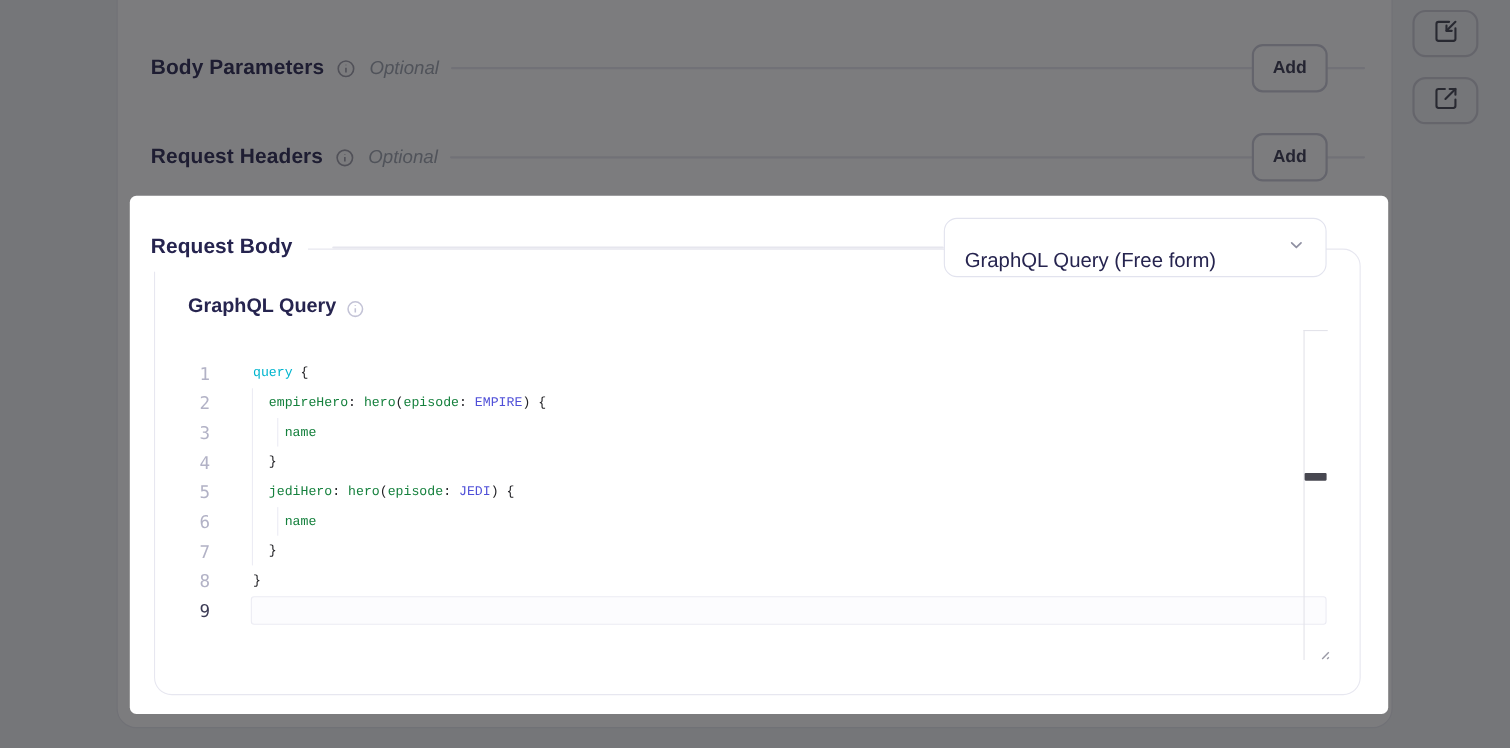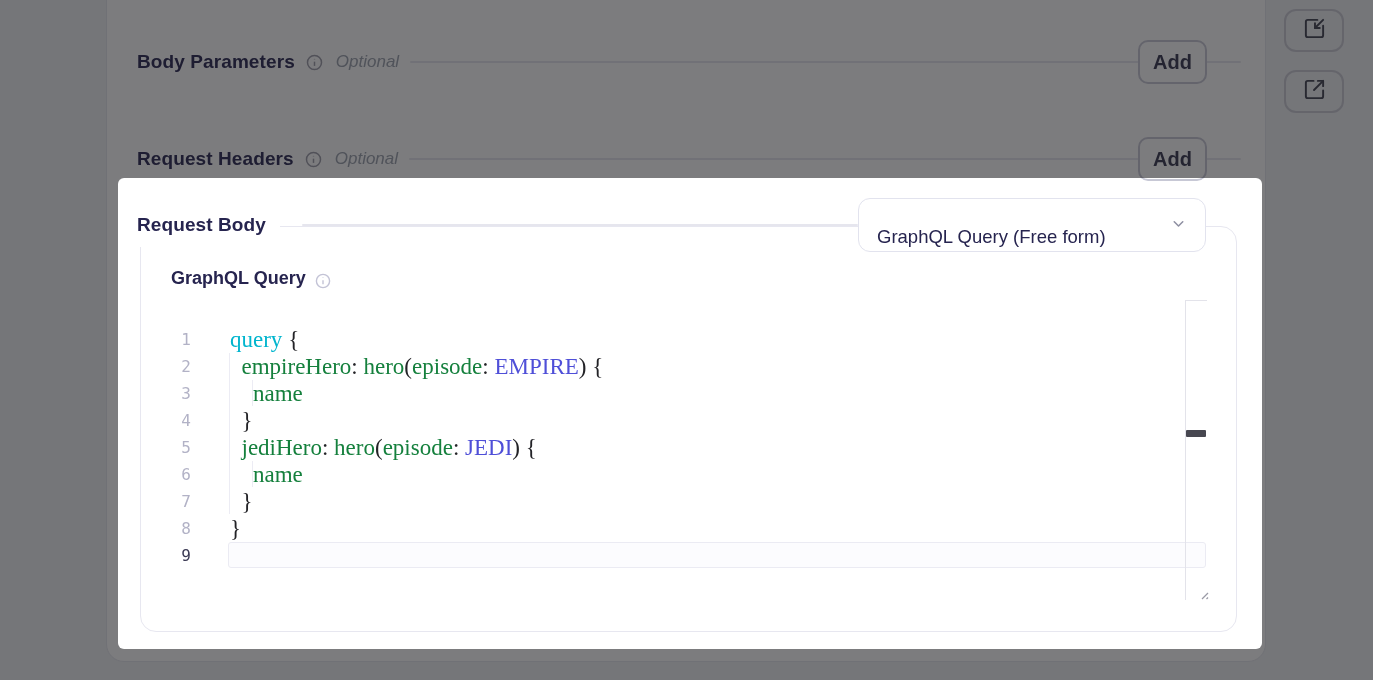--- a/index.html
+++ b/index.html
@@ -37,21 +37,21 @@
   .info-icon{display:inline-flex;flex:0 0 auto;}
   .info-icon svg{stroke:#9b9ba8;fill:none;stroke-width:1.4;}
   .info-icon.light svg{stroke:#c3c3d6;}
   .optional{
     font-size:17px;font-style:italic;color:#9aa0ac;white-space:nowrap;margin-left:2px;
   }
   .divider{flex:1;height:2px;background:#e6e6ee;border-radius:1px;}
   .add-btn{
     left:1001px;top:0;width:69px;height:44px;border:2px solid #c7c8d5;border-radius:10px;
     background:#ffffff;display:flex;align-items:center;justify-content:center;
-    font-size:20px;font-weight:bold;color:#35354e;box-sizing:border-box;cursor:pointer;
+    font-size:16px;font-weight:bold;color:#35354e;box-sizing:border-box;cursor:pointer;
   }
 
   
   .body-select{
     left:858px;top:198px;width:348px;height:54px;background:#fff;
     border:1.5px solid #e2e3ee;border-radius:12px;box-sizing:border-box;
     display:flex;align-items:center;padding:0 18px;cursor:pointer;
   }
   .body-select .val{font-size:18.5px;color:#26244f;flex:1;white-space:nowrap;margin-top:24px;}
   .body-select svg{stroke:#8f90a2;fill:none;stroke-width:2.2;stroke-linecap:round;stroke-linejoin:round;}
@@ -70,21 +70,21 @@
   .editor{left:150px;top:326px;width:1060px;height:274px;cursor:text;}
   .gutter{position:absolute;left:5px;top:0;width:36px;text-align:right;}
   .gutter .ln{
     height:27px;line-height:27px;font-family:"DejaVu Sans Mono",monospace;
     font-size:16px;color:#b2b2c6;
   }
   .gutter .ln.active{color:#3c3b55;}
   .code{position:absolute;left:80px;top:0;}
   .code .cl{
     height:27px;line-height:27px;white-space:pre;
-    font-family:Liberation Serif, serif;font-size:23px;
+    font-family:Liberation Mono, monospace;font-size:12px;
   }
   .active-line-box{
     left:228px;top:542px;width:978px;height:26px;background:#fcfcfe;
     border:1px solid #ebebf3;border-radius:3px;box-sizing:border-box;
   }
   .indent-guide{width:1px;background:#ececf4;}
   .scroll-track{left:1185px;top:300px;width:1px;height:300px;background:#e3e3ea;}
   .scroll-cap{left:1185px;top:300px;width:22px;height:1px;background:#e3e3ea;}
   .scroll-thumb{left:1186px;top:430px;width:20px;height:7px;background:#474750;border-radius:1px;cursor:grab;}
   .resize-handle{left:1194px;top:585px;width:16px;height:16px;cursor:nwse-resize;}
@@ -130,21 +130,21 @@
         <line x1="8" y1="4.6" x2="8" y2="5.1"></line>
       </svg>
   </span>
   <span class="optional">Optional</span>
   <span class="divider"></span>
   <div class="abs add-btn">
     <span>Add</span>
   </div>
 </div>
 
-<div class="abs sec-row" style="top:137px;">
+<div class="abs sec-row" style="top:121px;">
   <span class="sec-title">Request Headers</span>
   <span class="info-icon">
     <svg width="17" height="17" viewBox="0 0 16 16">
         <circle cx="8" cy="8" r="6.6"></circle>
         <line x1="8" y1="7.2" x2="8" y2="11.2"></line>
         <line x1="8" y1="4.6" x2="8" y2="5.1"></line>
       </svg>
   </span>
   <span class="optional">Optional</span>
   <span class="divider"></span>

